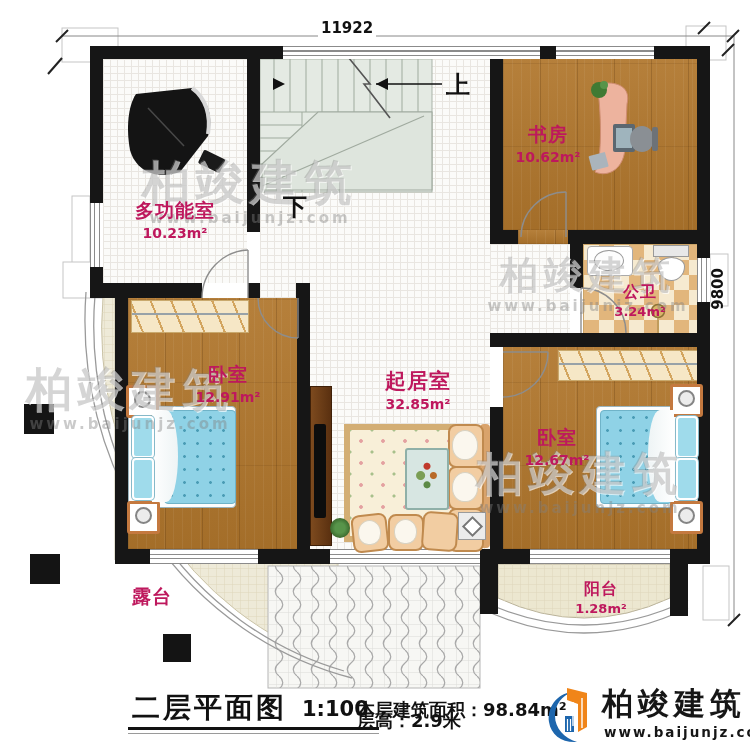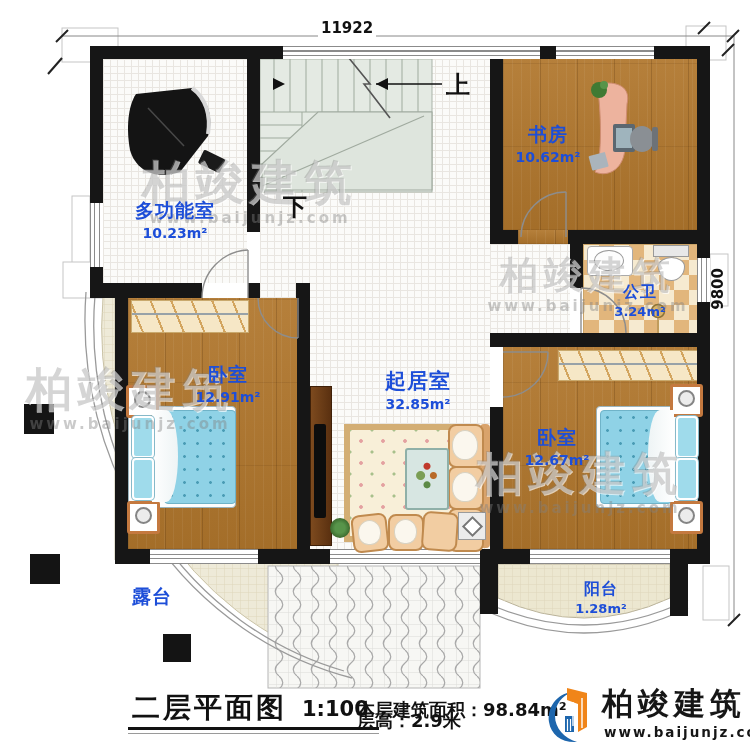--- a/index.html
+++ b/index.html
@@ -13,21 +13,21 @@
   .floor-tile{position:absolute;background-color:#fbfbf9;background-image:linear-gradient(#e9e6e1 1px,transparent 1px),linear-gradient(90deg,#e9e6e1 1px,transparent 1px);background-size:7px 7px;}
   .floor-wood{position:absolute;background-color:#b0762c;background-image:
     repeating-linear-gradient(90deg,rgba(60,30,0,.20) 0 1px,transparent 1px 37px),
     repeating-linear-gradient(90deg,rgba(255,255,255,.06) 0 1px,transparent 1px 9px),
     repeating-linear-gradient(0deg,rgba(60,30,0,.10) 0 1px,transparent 1px 83px),
     linear-gradient(180deg,rgba(255,255,255,.07),rgba(0,0,0,.07));}
   .floor-checker{position:absolute;background:repeating-conic-gradient(#e2b67c 0% 25%,#f6ead0 0% 50%) 0 0/30px 30px;border:1px solid #caa468;}
   .wardrobe{position:absolute;background-color:#f6e7c6;border:1px solid #c9a96d;
     background-image:linear-gradient(180deg,transparent 12px,#98a2a8 12px,#98a2a8 14px,transparent 14px),
     repeating-linear-gradient(68deg,transparent 0 9px,#d3a55f 9px 11px,transparent 11px 19px);}
-  .rlabel{position:absolute;transform:translate(-50%,-50%);display:flex;flex-direction:column;align-items:center;gap:1px;color:#1d4ed8;text-align:center;white-space:nowrap;z-index:40;}
+  .rlabel{position:absolute;transform:translate(-50%,-50%);display:flex;flex-direction:column;align-items:center;gap:1px;color:#be185d;text-align:center;white-space:nowrap;z-index:40;}
   .rl-name{font-size:19px;font-weight:700;letter-spacing:1px;}
   .rl-area{font-size:14px;font-weight:700;}
   .rlabel.big .rl-name{font-size:21px;}
   .rlabel.small .rl-name{font-size:16px;}
   .rlabel.small .rl-area{font-size:13px;}
   .dirlabel{position:absolute;font-size:24px;font-weight:700;color:#111;z-index:40;}
   .dim{position:absolute;font-size:15px;font-weight:700;color:#111;z-index:40;background:#fff;padding:0 3px;}
   .dim.vert{writing-mode:vertical-rl;transform:rotate(180deg);background:transparent;}
   .wm{position:absolute;display:flex;flex-direction:column;align-items:center;z-index:35;pointer-events:none;}
   .wm-big{font-weight:800;color:rgba(128,128,128,.33);letter-spacing:6px;text-shadow:1px 1px 0 rgba(255,255,255,.65);line-height:1;}

